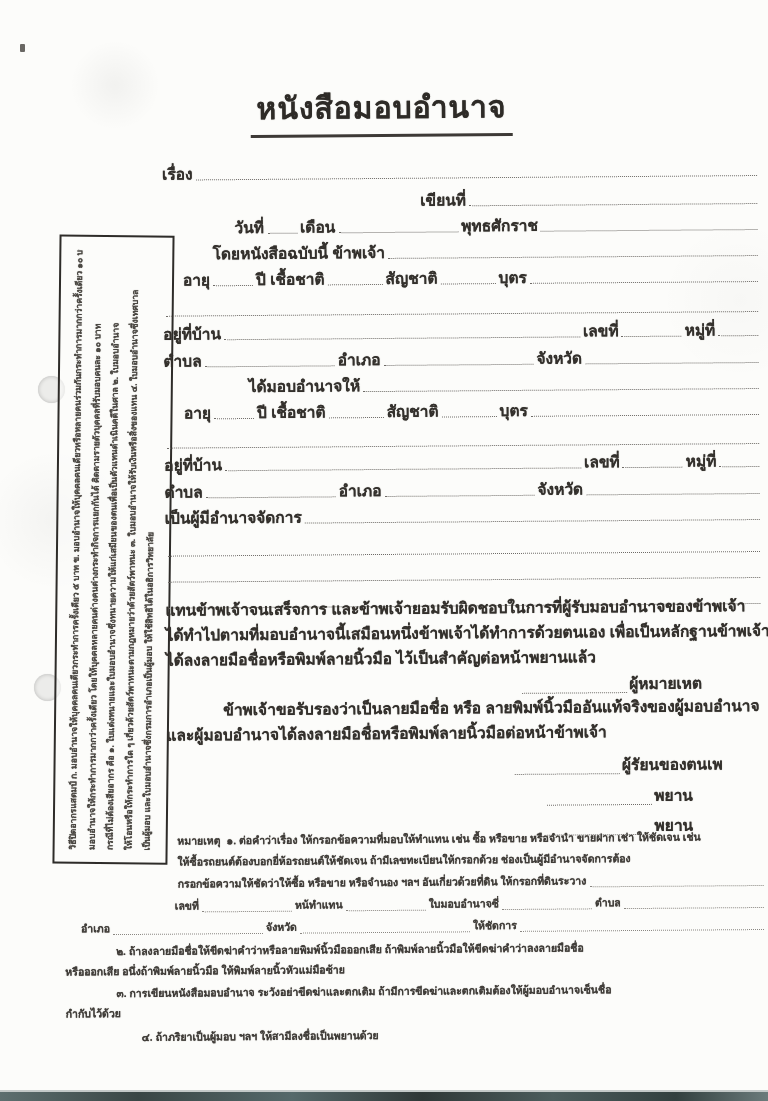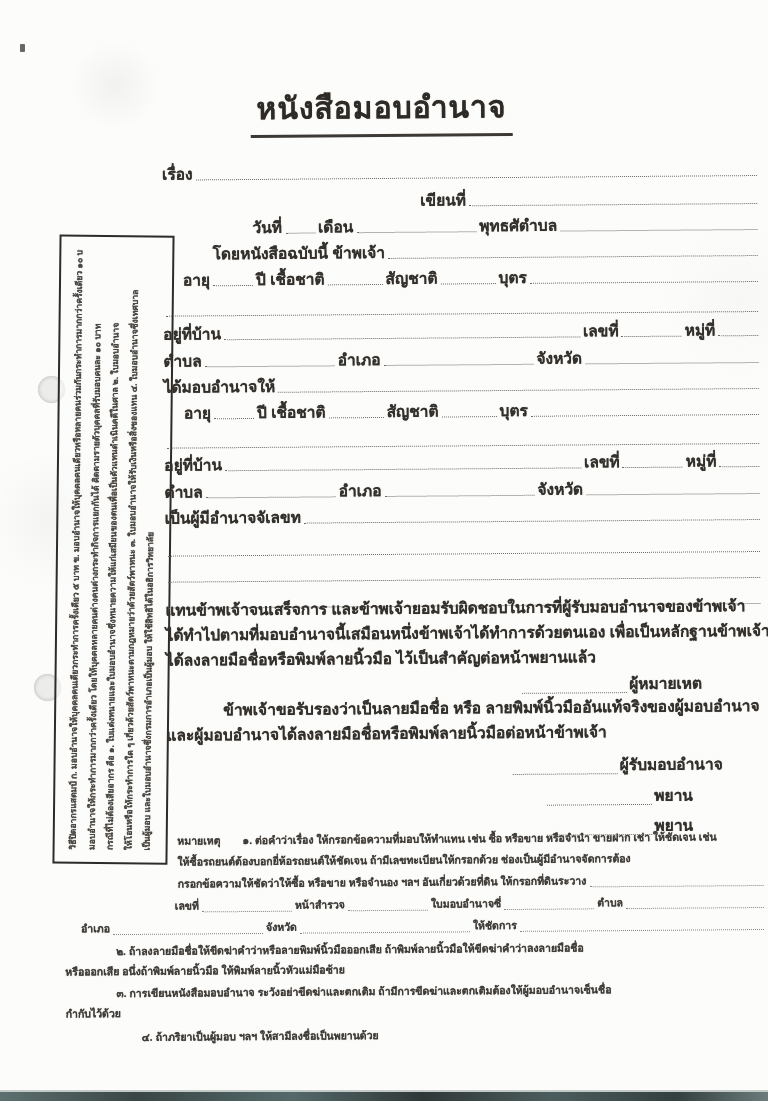--- a/index.html
+++ b/index.html
@@ -93,25 +93,25 @@
         <span class="lbl">เรื่อง</span>
         <span class="fill"></span>
       </div>
 
       <div class="row" style="top:28px">
         <span class="lbl" style="margin-left:258px">เขียนที่</span>
         <span class="fill"></span>
       </div>
 
       <div class="row" style="top:54px">
-        <span class="lbl" style="margin-left:90px">วันที่</span>
+        <span class="lbl" style="margin-left:72px">วันที่</span>
         <span class="fill f30"></span>
         <span class="lbl">เดือน</span>
         <span class="fill f120"></span>
-        <span class="lbl">พุทธศัตำบล</span>
+        <span class="lbl">พุทธศักราช</span>
         <span class="fill"></span>
       </div>
 
       <div class="row" style="top:80px">
         <span class="lbl" style="margin-left:50px">โดยหนังสือฉบับนี้ ข้าพเจ้า</span>
         <span class="fill"></span>
       </div>
 
       <div class="row" style="top:106px">
         <span class="lbl" style="margin-left:20px">อายุ</span>
@@ -140,21 +140,21 @@
       <div class="row" style="top:187px">
         <span class="lbl">ตำบล</span>
         <span class="fill f130"></span>
         <span class="lbl">อำเภอ</span>
         <span class="fill f150"></span>
         <span class="lbl">จังหวัด</span>
         <span class="fill"></span>
       </div>
 
       <div class="row" style="top:213px">
-        <span class="lbl" style="">ได้มอบอำนาจให้</span>
+        <span class="lbl" style="margin-left:85px">ได้มอบอำนาจให้</span>
         <span class="fill"></span>
       </div>
 
       <div class="row" style="top:239px">
         <span class="lbl" style="margin-left:20px">อายุ</span>
         <span class="fill f40"></span>
         <span class="lbl">ปี เชื้อชาติ</span>
         <span class="fill f55"></span>
         <span class="lbl">สัญชาติ</span>
         <span class="fill f55"></span>
@@ -178,21 +178,21 @@
       <div class="row" style="top:318px">
         <span class="lbl">ตำบล</span>
         <span class="fill f130"></span>
         <span class="lbl">อำเภอ</span>
         <span class="fill f150"></span>
         <span class="lbl">จังหวัด</span>
         <span class="fill"></span>
       </div>
 
       <div class="row" style="top:344px">
-        <span class="lbl">เป็นผู้มีอำนาจจัเลขท</span>
+        <span class="lbl">เป็นผู้มีอำนาจจัดการ</span>
         <span class="fill"></span>
       </div>
 
       <div class="row" style="top:376px">
           <span class="fill"></span>
         </div>
       <div class="row" style="top:402px">
           <span class="fill"></span>
         </div>
       <div class="row" style="top:428px">
@@ -206,48 +206,48 @@
       <div class="sig" style="top:513px;right:62px">
         <span class="sline"></span>
         <span class="lbl">ผู้หมายเหต</span>
       </div>
 
       <div class="para" style="top:540px;padding-left:57px">ข้าพเจ้าขอรับรองว่าเป็นลายมือชื่อ หรือ ลายพิมพ์นิ้วมืออันแท้จริงของผู้มอบอำนาจ</div>
       <div class="para" style="top:565px">และผู้มอบอำนาจได้ลงลายมือชื่อหรือพิมพ์ลายนิ้วมือต่อหน้าข้าพเจ้า</div>
 
       <div class="sig" style="top:594px;right:42px">
         <span class="sline"></span>
-        <span class="lbl">ผู้รับมอบอำนาจ</span>
+        <span class="lbl">ผู้รัยนของตนเพ</span>
       </div>
       <div class="sig" style="top:625px;right:72px">
         <span class="sline"></span>
         <span class="lbl">พยาน</span>
       </div>
       <div class="sig" style="top:655px;right:72px">
         <span class="sline"></span>
         <span class="lbl">พยาน</span>
       </div>
     </div>
 
     <div class="notes ink">
       <div class="nrow" style="top:0px">
-        <span class="lbl" style="margin-left:113px;margin-right:22px">หมายเหตุ</span>
+        <span class="lbl" style="margin-left:113px;margin-right:6px">หมายเหตุ</span>
         <span class="lbl">๑. ต่อคำว่าเรื่อง ให้กรอกข้อความที่มอบให้ทำแทน เช่น ซื้อ หรือขาย หรือจำนำ ขายฝาก เช่า ให้ชัดเจน เช่น</span>
       </div>
       <div class="nrow" style="top:21px">
         <span class="lbl" style="margin-left:113px">ให้ซื้อรถยนต์ต้องบอกยี่ห้อรถยนต์ให้ชัดเจน ถ้ามีเลขทะเบียนให้กรอกด้วย ช่องเป็นผู้มีอำนาจจัดการต้อง</span>
       </div>
       <div class="nrow" style="top:43px">
         <span class="lbl" style="margin-left:113px">กรอกข้อความให้ชัดว่าให้ซื้อ หรือขาย หรือจำนอง ฯลฯ อันเกี่ยวด้วยที่ดิน ให้กรอกที่ดินระวาง</span>
         <span class="nfill"></span>
       </div>
       <div class="nrow" style="top:65px">
         <span class="lbl" style="margin-left:110px">เลขที่</span>
         <span class="nfill g90"></span>
-        <span class="lbl">หน้าสำรวจ</span>
+        <span class="lbl">หน้ทำแทน</span>
         <span class="nfill g80"></span>
         <span class="lbl">ใบมอบอำนาจซี่</span>
         <span class="nfill g90"></span>
         <span class="lbl">ตำบล</span>
         <span class="nfill"></span>
       </div>
       <div class="nrow" style="top:87px">
         <span class="lbl" style="margin-left:16px">อำเภอ</span>
         <span class="nfill g150"></span>
         <span class="lbl">จังหวัด</span>

